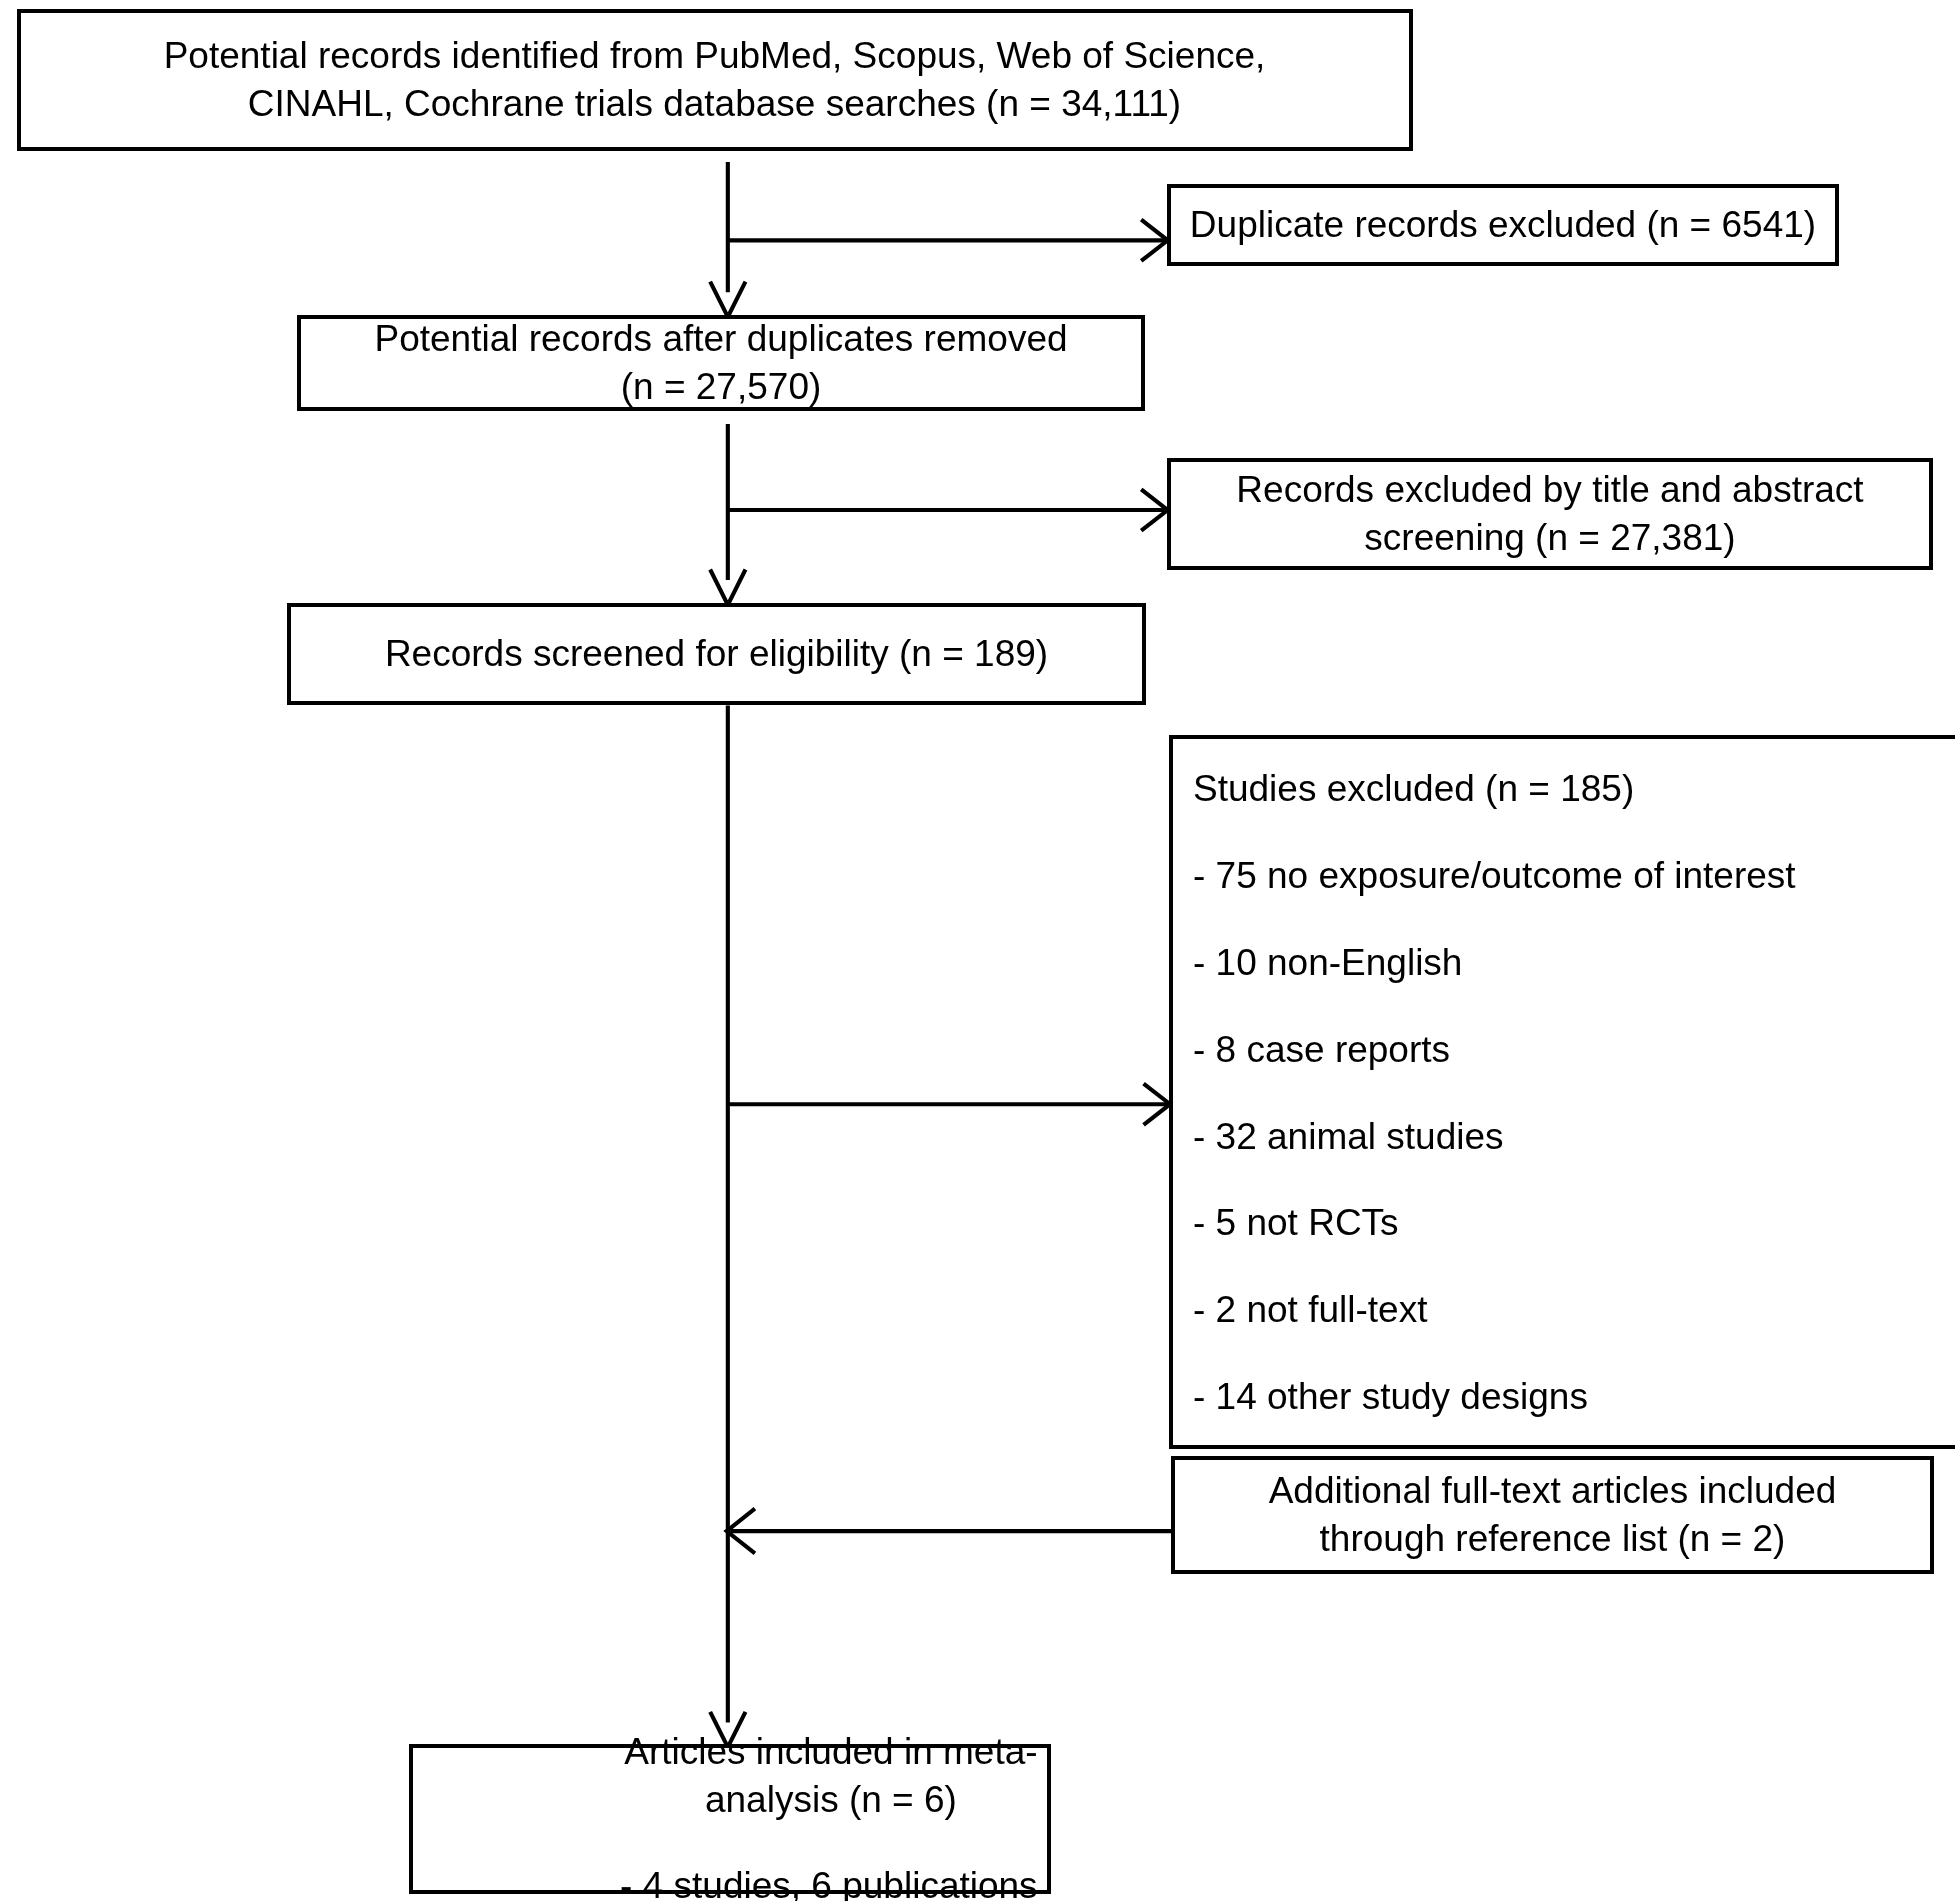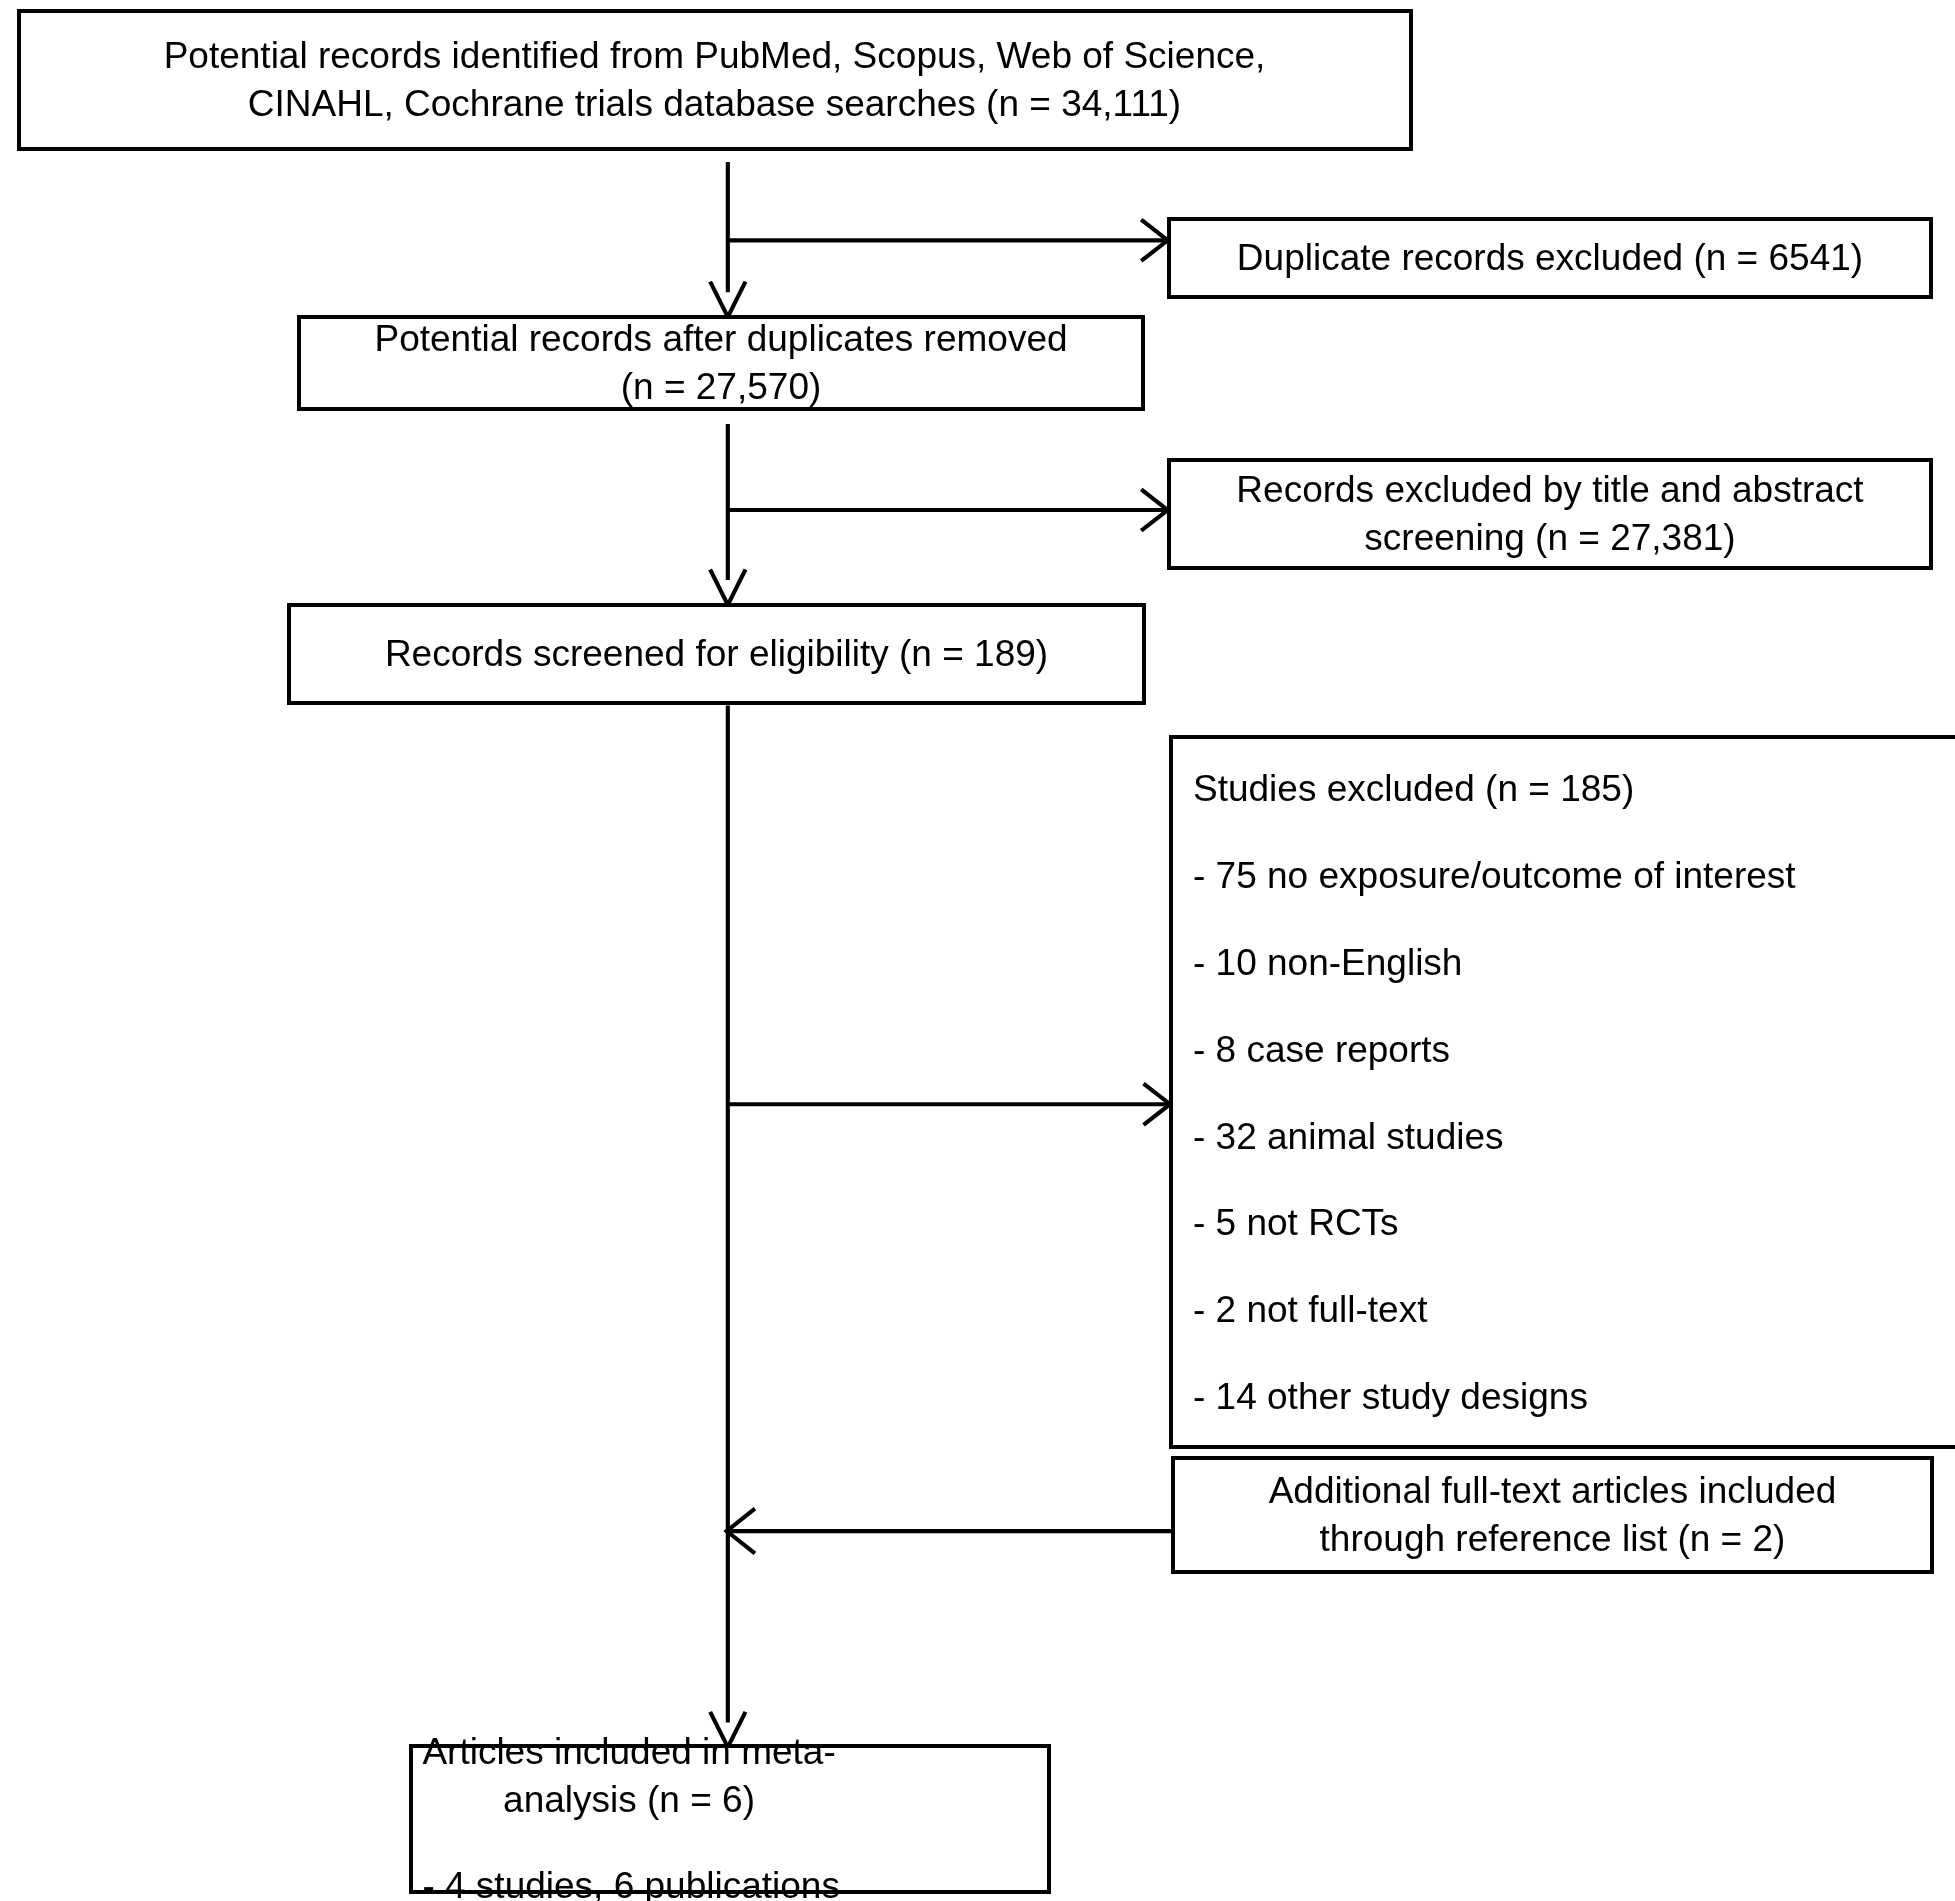--- a/index.html
+++ b/index.html
@@ -53,21 +53,21 @@
     font-size: 37px;
     line-height: 1.05;
     color: #000000;
     text-align: left;
     white-space: pre;
   }
   .final-box-inner {
     display: flex;
     flex-direction: column;
     justify-content: center;
-    align-items: flex-start;
+    align-items: flex-end;
     height: 100%;
     box-sizing: border-box;
     padding: 17.7px 9.4px;
   }
   .final-line1 {
     font-family: "Liberation Sans", sans-serif;
     font-size: 37px;
     line-height: 1.30;
     color: #000000;
     text-align: center;
@@ -135,21 +135,21 @@
       <line x1="1240" y1="2600" x2="1990" y2="2600" stroke="#000000" stroke-width="7"></line>
       <path d="M 1282,2562 L 1234,2600 L 1282,2638" fill="none" stroke="#000000" stroke-width="7"></path>
     </g>
   </svg>
 
   <div class="node-box" style="left:16.5px; top:8.8px; width:1396px; height:142px;">
     <div class="node-text">Potential records identified from PubMed, Scopus, Web of Science,
 CINAHL, Cochrane trials database searches (n = 34,111)</div>
   </div>
 
-  <div class="node-box" style="left:1167px; top:217px; width:766px; height:82px;">
+  <div class="node-box" style="left:1167px; top:184px; width:672px; height:82px;">
     <div class="node-text">Duplicate records excluded (n = 6541)</div>
   </div>
 
   <div class="node-box" style="left:297px; top:315px; width:848px; height:96px;">
     <div class="node-text">Potential records after duplicates removed
 (n = 27,570)</div>
   </div>
 
   <div class="node-box" style="left:1167px; top:458px; width:766px; height:112px;">
     <div class="node-text">Records excluded by title and abstract

